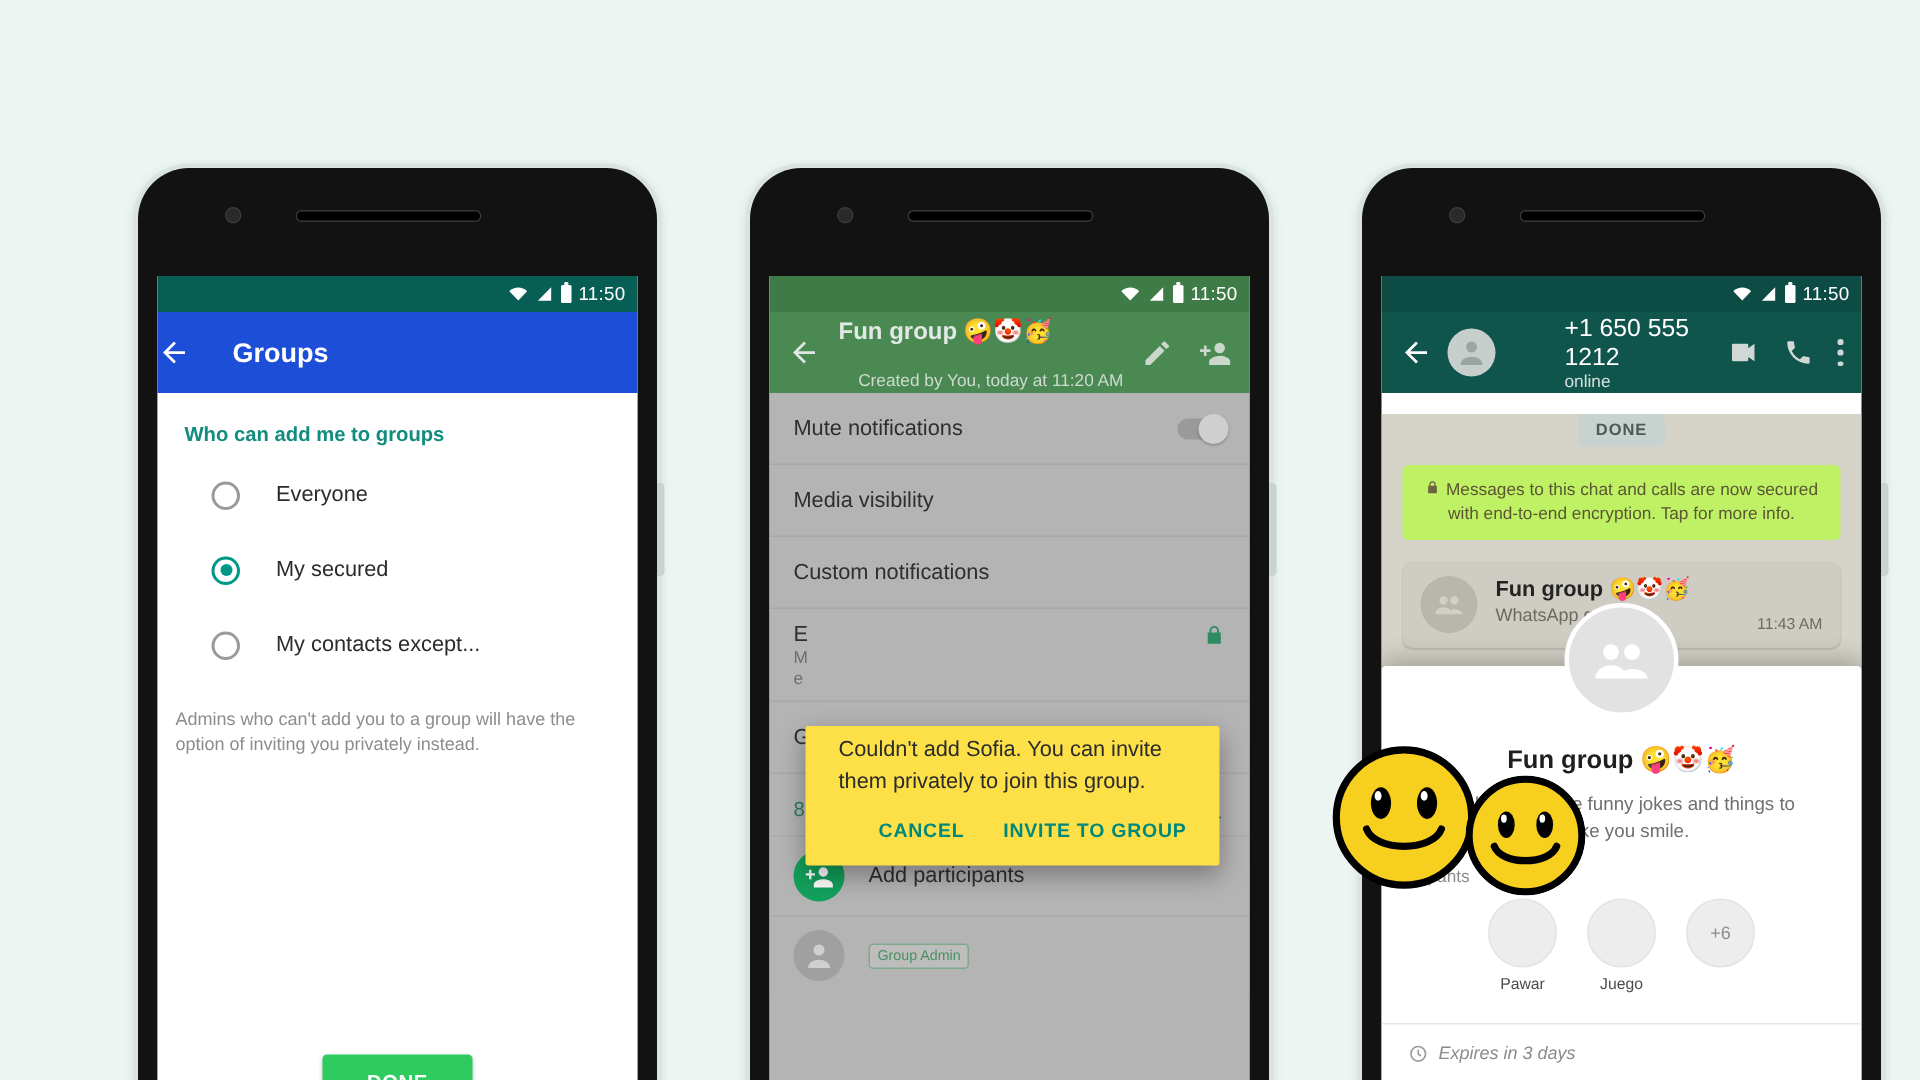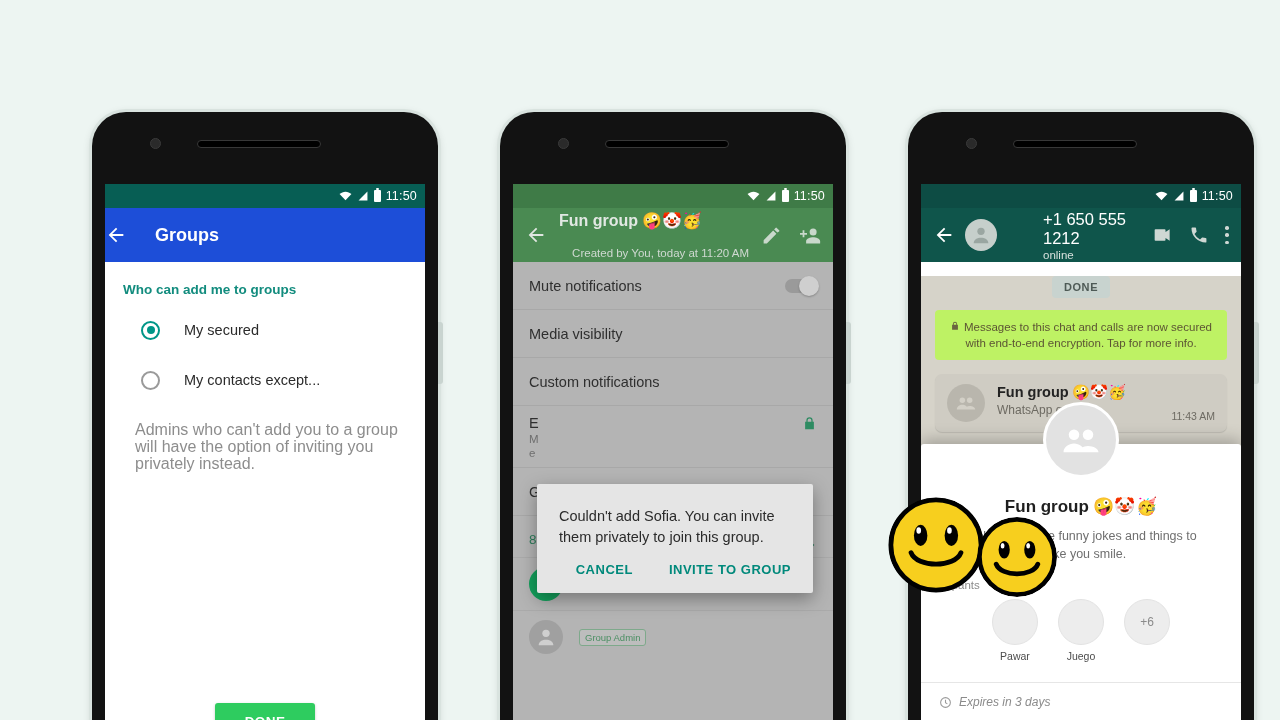--- a/index.html
+++ b/index.html
@@ -70,22 +70,22 @@
     width: 19px; height: 19px; border-radius: 50%;
     border: 2px solid #9a9a9a; position: relative; flex: 0 0 19px;
   }
   .radio.checked { border-color: #009688; }
   .radio.checked:after {
     content: ""; position: absolute; left: 3.5px; top: 3.5px;
     width: 8px; height: 8px; border-radius: 50%; background: #009688;
   }
   .radio-label { font-size: 14.5px; color: #2b2b2b; }
   .p1-help {
-    font-size: 16px; color: #8d8d8d; line-height: 17px;
-    padding: 16px 18px 0 30px;
+    font-size: 12px; color: #8d8d8d; line-height: 17px;
+    padding: 16px 18px 0 12px;
   }
   .p1-done-wrap { position: absolute; left: 0; right: 0; bottom: 12px; text-align: center; }
   .btn-done {
     display: inline-block; background: #2ecc5f; color: #fff;
     font-size: 13.5px; font-weight: bold; letter-spacing: .4px;
     padding: 11px 30px; border-radius: 3px; border: none;
     box-shadow: 0 1px 3px rgba(0,0,0,.22);
   }
 
   
@@ -121,26 +121,26 @@
   .p2-list-title { font-size: 14.5px; color: #2f2f2f; }
   .p2-list-sub { font-size: 11.5px; color: #707070; margin-top: 2px; }
   .badge-admin {
     font-size: 9.5px; color: #4b8f63; border: 1px solid #7ea98b;
     border-radius: 3px; padding: 2px 5px; background: rgba(255,255,255,.12);
   }
   
   .scrim { position: absolute; inset: 0; background: rgba(0,0,0,0); }
   .dialog {
     position: absolute; left: 24px; top: 222px; width: 276px;
-    background: #e5e5e5; border-radius: 2px;
+    background: #fde047; border-radius: 2px;
     box-shadow: 0 6px 18px rgba(0,0,0,.35);
-    padding: 22px 22px 6px 22px;
+    padding: 6px 22px 6px 22px;
   }
   .dialog-text { font-size: 14.5px; color: #2b2b2b; line-height: 21px; }
-  .dialog-actions { display: flex; justify-content: flex-end; gap: 36px; padding: 14px 0 10px 0; }
+  .dialog-actions { display: flex; justify-content: flex-end; gap: 26px; padding: 14px 0 10px 0; }
   .dlg-btn { font-size: 13px; font-weight: bold; color: #00897b; letter-spacing: .5px; background: none; border: none; }
 
   
   #phone3 { left: 908px; top: 112px; }
   #phone3 .statusbar { background: #0d4c44; }
   #phone3 .appbar { background: #0f554b; height: 54px; padding: 0 12px; gap: 10px; }
   .p3-av { width: 32px; height: 32px; border-radius: 50%; background: #c6cfcb; flex: 0 0 32px; display:flex; align-items:center; justify-content:center; }
   .p3-title-col { flex: 1; min-width: 0; margin-left: 36px; }
   .p3-title { font-size: 16.5px; color: #fff; }
   .p3-sub { font-size: 11.5px; color: #d6e0dc; margin-top: 1px; }
@@ -224,20 +224,24 @@
         <svg class="icon-back" viewBox="0 0 24 24">
             <path d="M20 11H7.8l5.6-5.6L12 4l-8 8 8 8 1.4-1.4L7.8 13H20z" fill="#fff"></path>
           </svg>
         <div class="appbar-title">Groups</div>
       </div>
 
       <div class="p1-body">
         <div class="p1-section-title">Who can add me to groups</div>
 
         <div class="radio-row">
+          <span class="radio"></span>
+          <span class="radio-label">Everyone</span>
+        </div>
+        <div class="radio-row">
           <span class="radio checked"></span>
           <span class="radio-label">My secured</span>
         </div>
         <div class="radio-row">
           <span class="radio"></span>
           <span class="radio-label">My contacts except...</span>
         </div>
 
         <div class="p1-help">Admins who can't add you to a group will have the option of inviting you privately instead.</div>
 

